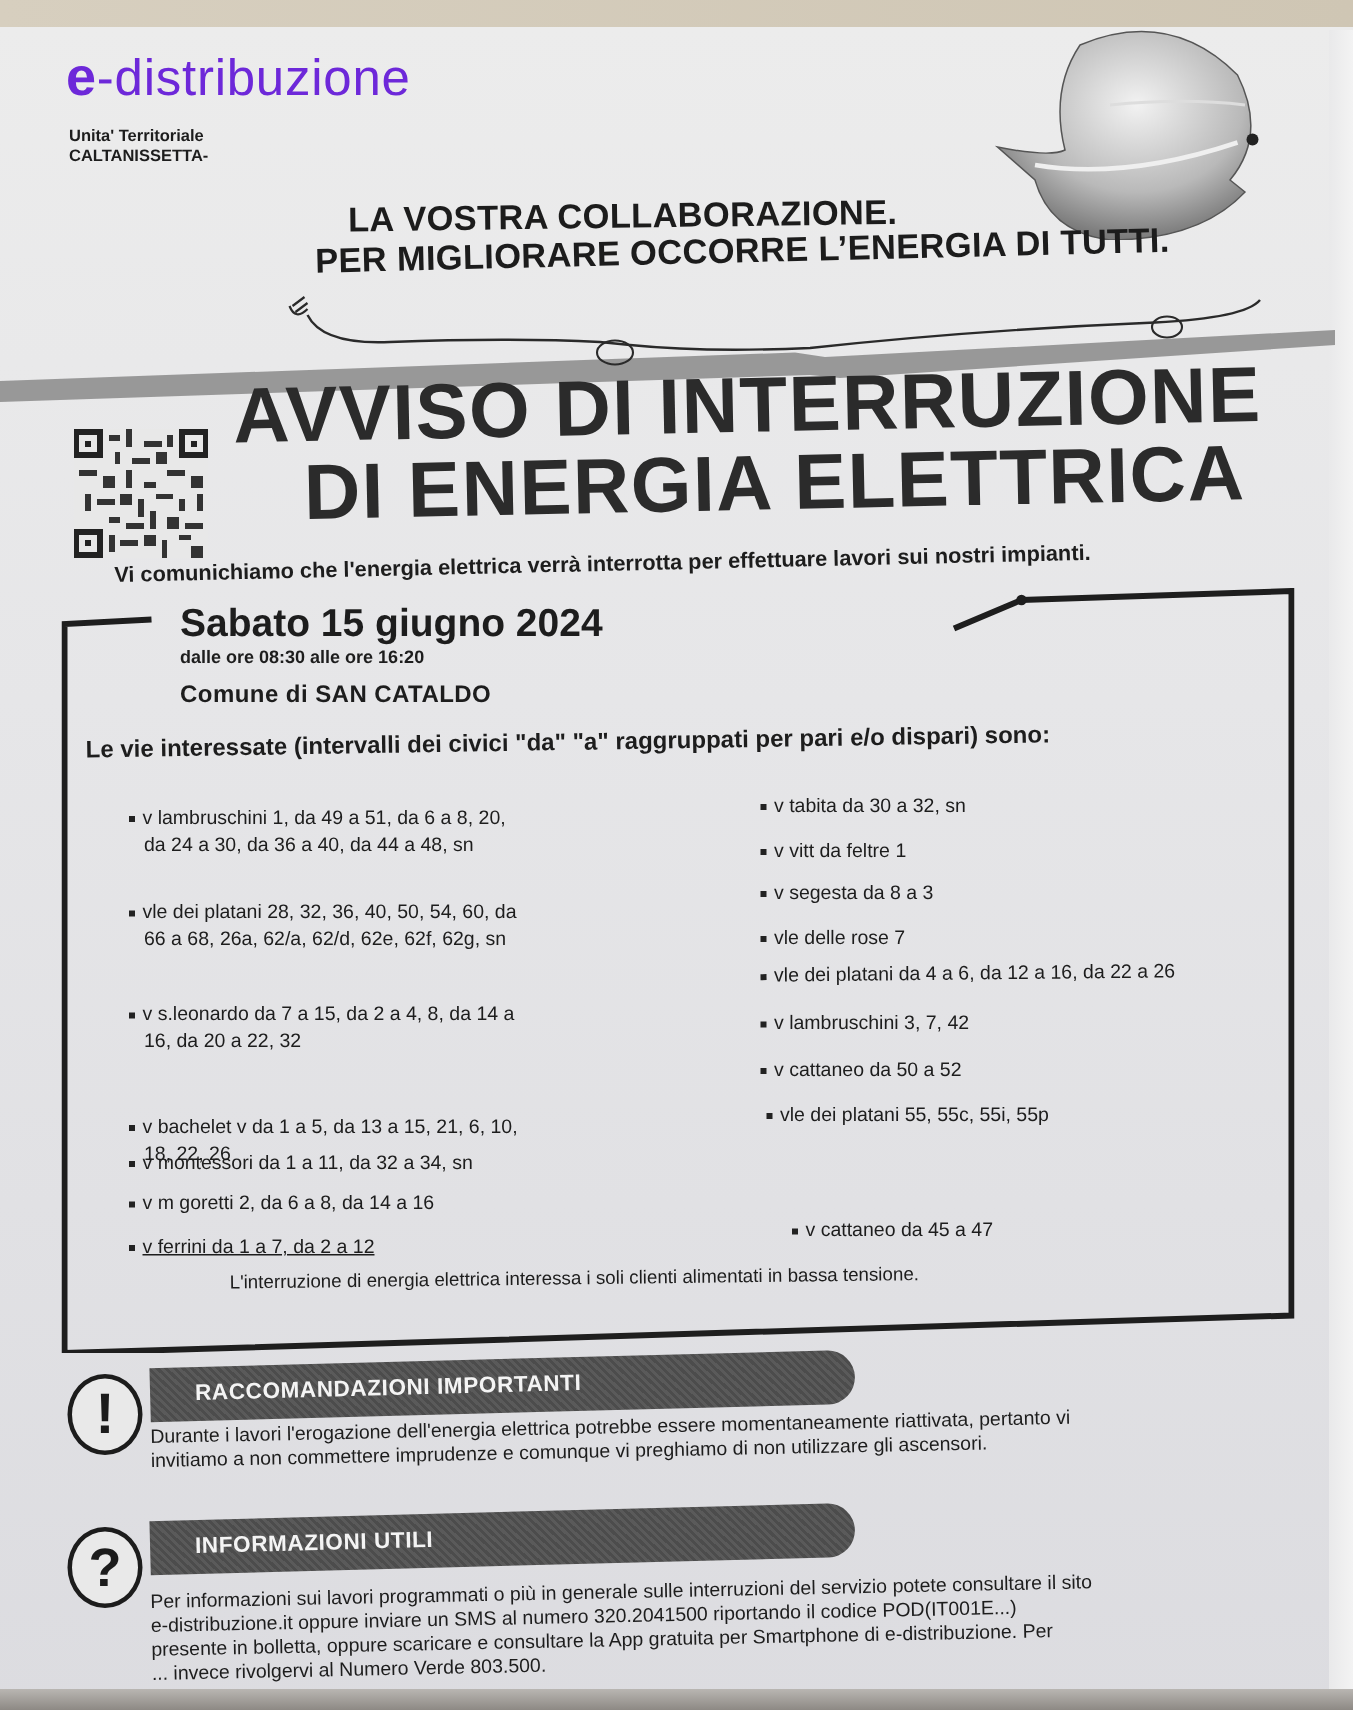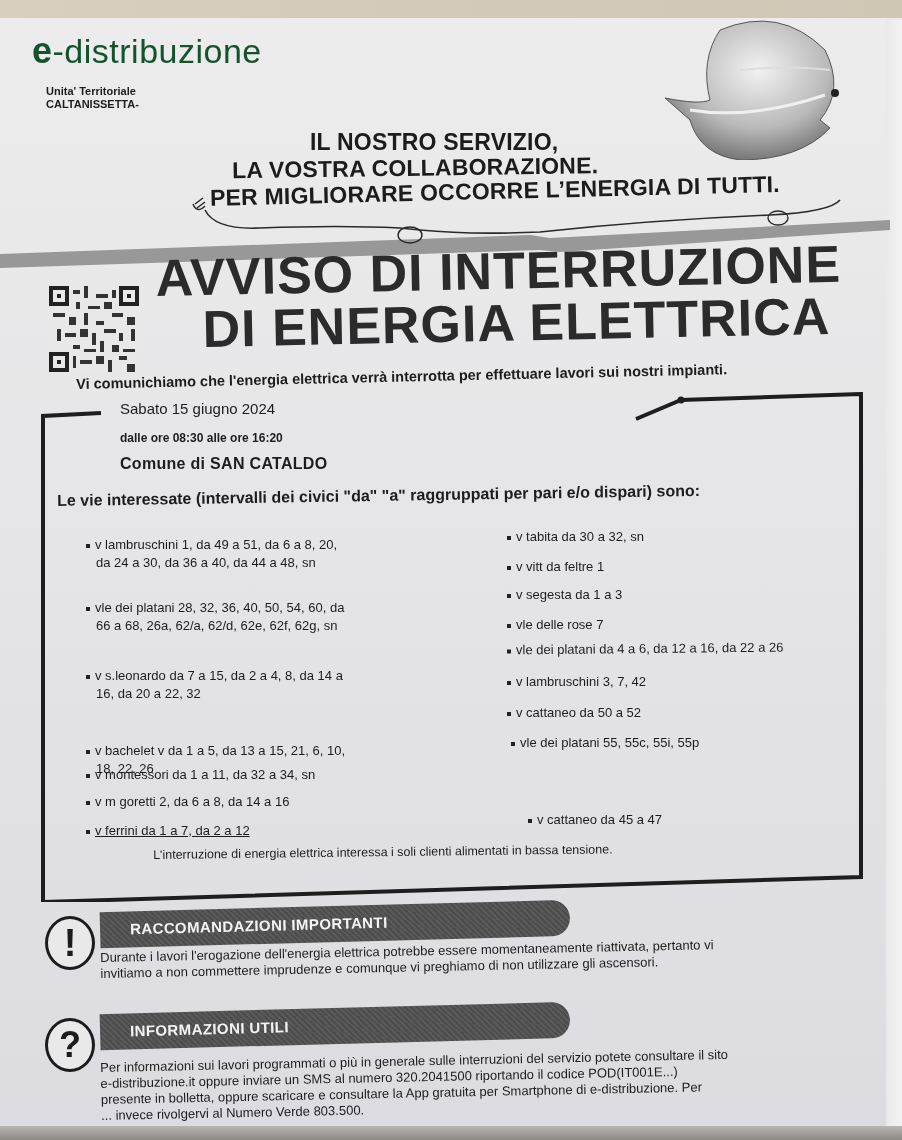--- a/index.html
+++ b/index.html
@@ -19,22 +19,22 @@
   }
   .right-edge {
     position:absolute; right:0; top:20px; width:16px; height:1120px;
     background:linear-gradient(90deg,#e9e9ea,#f3f3f3);
   }
   .bottom-shadow {
     position:absolute; left:0; bottom:0; width:902px; height:14px;
     background:linear-gradient(180deg,#b9b6b2,#8d8984);
   }
   .logo {
-    position:absolute; left:32px; top:30px; font-size:34px; letter-spacing:0.5px;
-    font-weight:400; color:#14532d;
+    position:absolute; left:44px; top:30px; font-size:34px; letter-spacing:0.5px;
+    font-weight:400; color:#6d28d9;
   }
   .logo .e { font-weight:700; font-size:36px; }
   .unit { position:absolute; left:46px; top:85px; font-size:11px; line-height:13px;font-weight:bold; }
   .helmet {
     position:absolute; left:660px; top:10px; width:190px; height:150px;
   }
   .slogan {
     position:absolute; left:150px; top:130px; width:700px;
     font-size:23px; line-height:24px; font-weight:600; text-align:left;
     color:#1c1c1c; letter-spacing:0.2px;
@@ -54,21 +54,21 @@
   }
   .title .t2 { margin-left:46px; }
   .intro {
     position:absolute; left:76px; top:376px; font-size:14.5px; font-weight:700;
     transform:rotate(-1.3deg); transform-origin:left top; white-space:nowrap;
   }
   .box {
     position:absolute; left:41px; top:392px; width:820px; height:508px;
   }
   .box svg { position:absolute; left:0; top:0; }
-  .date { position:absolute; left:120px; top:400px; font-size:15px; font-weight:400; }
+  .date { position:absolute; left:120px; top:400px; font-size:26px; font-weight:700; }
   .hours { position:absolute; left:120px; top:431px; font-size:12px; font-weight:700; }
   .comune { position:absolute; left:120px; top:455px; font-size:16px; font-weight:700; letter-spacing:0.3px; }
   .streets-head {
     position:absolute; left:57px; top:492px; font-size:16px; font-weight:700;
     white-space:nowrap; transform:rotate(-0.9deg); transform-origin:left top;
   }
   .col { position:absolute; font-size:13px; line-height:18px; }
   .col .item { position:absolute; white-space:nowrap; }
   .bullet { display:inline-block; width:4px; height:4px; background:#222; margin-right:5px; vertical-align:middle; }
   .footnote {
@@ -112,21 +112,20 @@
       <stop offset="100%" stop-color="#6a6a6a"></stop>
     </radialGradient>
   </defs>
   <path d="M60 20 Q120 -5 165 40 Q185 80 160 110 L170 118 Q140 150 80 150 Q40 145 30 110 L5 88 Q40 95 50 90 Q40 50 60 20 Z" fill="url(#hg)" stroke="#555" stroke-width="1"></path>
   <path d="M30 100 Q90 110 165 85" fill="none" stroke="#efefef" stroke-width="3"></path>
   <path d="M80 60 Q130 55 170 60" fill="none" stroke="#ddd" stroke-width="2"></path>
   <circle cx="175" cy="83" r="4" fill="#222"></circle>
 </svg>
 
 <div class="slogan">
-  <div class="l1">IL NOSTRO SERVIZIO,</div>
   <div class="l2">LA VOSTRA COLLABORAZIONE.</div>
   <div class="l3">PER MIGLIORARE OCCORRE L’ENERGIA DI TUTTI.</div>
 </div>
 
 <svg class="cord" viewBox="0 0 902 90">
   <path d="M0 78 L540 60 L560 62 L890 40 L890 30 L550 48 L530 45 L0 64 Z" fill="#8a8a8a" opacity="0.85"></path>
   <path d="M205 20 Q215 40 260 38 Q340 35 400 38 L420 40 Q470 45 540 42 Q650 30 770 25 Q830 22 840 10" fill="none" stroke="#2a2a2a" stroke-width="1.6"></path>
   <ellipse cx="410" cy="45" rx="12" ry="8" fill="none" stroke="#2a2a2a" stroke-width="1.4"></ellipse>
   <ellipse cx="778" cy="28" rx="10" ry="7" fill="none" stroke="#2a2a2a" stroke-width="1.4"></ellipse>
   <path d="M195 14 l8 -6 m-6 10 l8 -6 m-12 2 q4 10 12 2" fill="none" stroke="#2a2a2a" stroke-width="1.5"></path>
@@ -204,21 +203,21 @@
   <div class="item" style="top:131px;"><span class="bullet"></span><span>v  s.leonardo da 7 a 15, da 2 a 4, 8, da 14 a</span><br><span style="padding-left:10px">16, da 20 a 22, 32</span></div>
   <div class="item" style="top:178px;margin-top:28px;"><span class="bullet"></span><span>v  bachelet v da 1 a 5, da 13 a 15, 21, 6, 10,</span><br><span style="padding-left:10px">18, 22, 26</span></div>
   <div class="item" style="top:230px;"><span class="bullet"></span><span>v  montessori da 1 a 11, da 32 a 34, sn</span></div>
   <div class="item" style="top:257px;"><span class="bullet"></span><span>v  m goretti 2, da 6 a 8, da 14 a 16</span></div>
   <div class="item" style="top:286px;text-decoration:underline;"><span class="bullet"></span><span>v  ferrini da 1 a 7, da 2 a 12</span></div>
 </div>
 
 <div class="col" style="left:507px; top:528px;">
   <div class="item" style="top:0px;text-align:right;"><span class="bullet"></span><span>v  tabita da 30 a 32, sn</span></div>
   <div class="item" style="top:30px;"><span class="bullet"></span><span>v  vitt da feltre 1</span></div>
-  <div class="item" style="top:58px;"><span class="bullet"></span><span>v  segesta da 1 a 3</span></div>
+  <div class="item" style="top:58px;"><span class="bullet"></span><span>v  segesta da 8 a 3</span></div>
   <div class="item" style="top:88px;"><span class="bullet"></span><span>vle delle rose 7</span></div>
   <div class="item" style="top:112px; transform:rotate(-0.6deg);"><span class="bullet"></span><span>vle dei platani da 4 a 6, da 12 a 16, da 22 a 26</span></div>
   <div class="item" style="top:145px;"><span class="bullet"></span><span>v  lambruschini 3, 7, 42</span></div>
   <div class="item" style="top:176px;"><span class="bullet"></span><span>v  cattaneo da 50 a 52</span></div>
   <div class="item" style="top:206px; left:4px;"><span class="bullet"></span><span>vle dei platani 55, 55c, 55i, 55p</span></div>
   <div class="item" style="top:235px; left:21px;margin-top:48px;"><span class="bullet"></span><span>v  cattaneo da 45 a 47</span></div>
 </div>
 
 <div class="footnote">L'interruzione di energia elettrica interessa i soli clienti alimentati in bassa tensione.</div>
 

